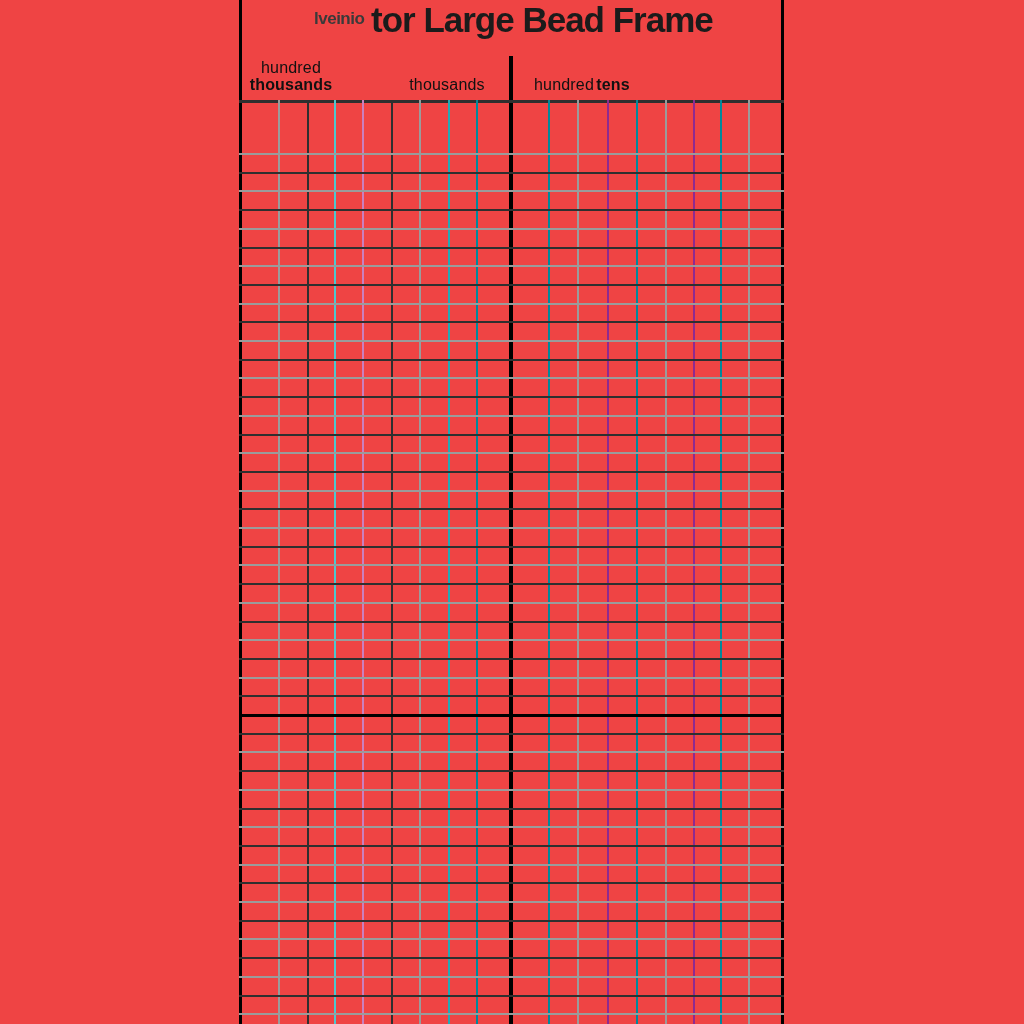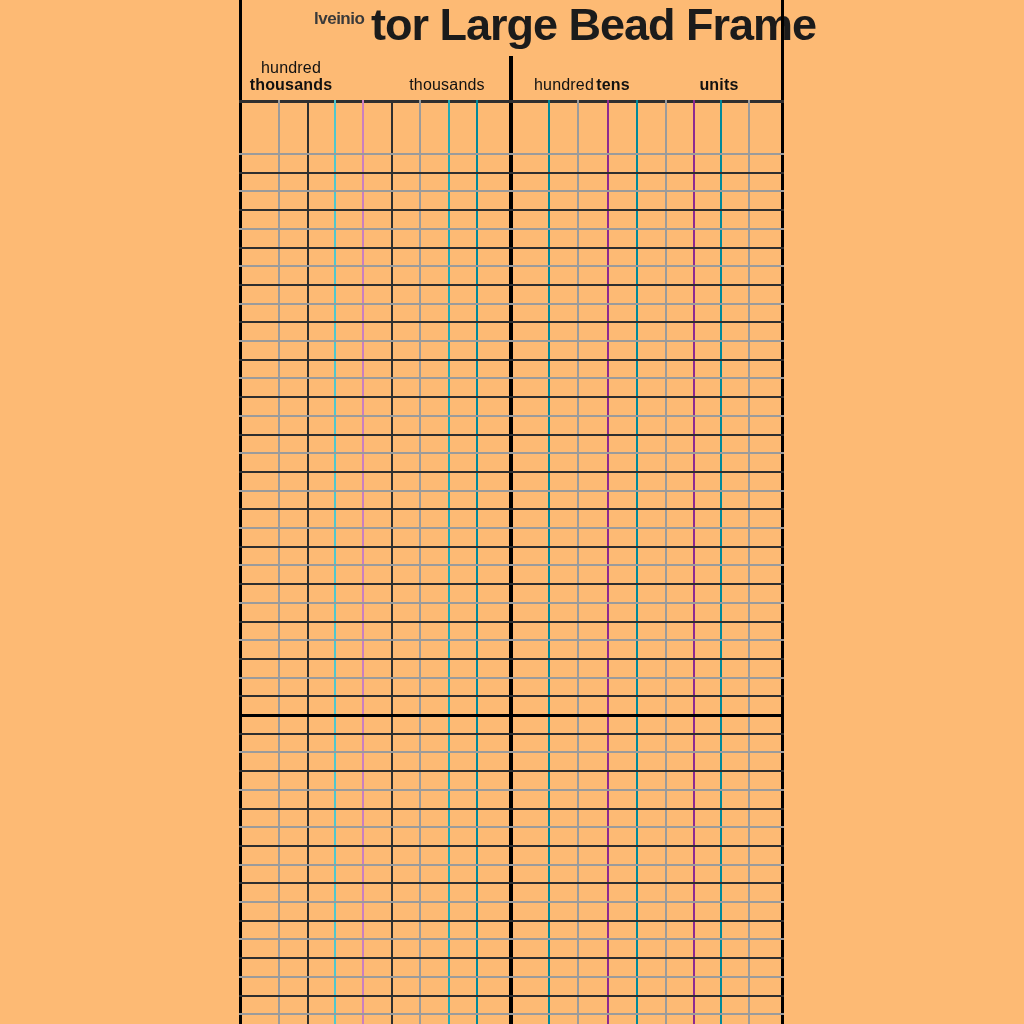--- a/index.html
+++ b/index.html
@@ -4,21 +4,21 @@
 <style>
   html, body {
     margin: 0;
     padding: 0;
     background: #ffffff;
   }
   #stage {
     position: relative;
     width: 1024px;
     height: 1024px;
-    background: #fdba74;
+    background: #ef4444;
     overflow: hidden;
     font-family: "Liberation Sans", sans-serif;
     color: #161616;
   }
 
   
   #title-frag {
     position: absolute;
     left: 314px;
     top: 10px;
@@ -26,21 +26,21 @@
     font-weight: 700;
     color: #3a3a3a;
     letter-spacing: -0.5px;
     white-space: nowrap;
     line-height: 1;
   }
   #title-main {
     position: absolute;
     left: 371px;
     top: 2px;
-    font-size: 45px;
+    font-size: 35px;
     font-weight: 700;
     letter-spacing: -1px;
     white-space: nowrap;
     line-height: 1;
     color: #1b1b1b;
   }
 
   
   .col-header {
     position: absolute;
@@ -92,24 +92,20 @@
   <div class="col-header" style="left:499px;">
     <span class="line-top"></span>
     <span class="line-bottom">hundred</span>
   </div>
 
   <div class="col-header bold-bottom" style="left:548px;">
     <span class="line-top"></span>
     <span class="line-bottom">tens</span>
   </div>
 
-  <div class="col-header bold-bottom" style="left:654px;">
-    <span class="line-top"></span>
-    <span class="line-bottom">units</span>
-  </div>
 
   <div id="grid-layer">
       <div class="border-line" style="left: 239px; top: 0px; width: 3px; height: 1024px; background: rgb(0, 0, 0);"></div>
       <div class="border-line" style="left: 781px; top: 0px; width: 3px; height: 1024px; background: rgb(0, 0, 0);"></div>
       <div class="border-line" style="left: 509px; top: 56px; width: 4px; height: 968px; background: rgb(0, 0, 0);"></div>
       <div class="hline" style="left: 239px; top: 100px; width: 545px; height: 2.5px; background: rgb(47, 47, 47);"></div>
       <div class="vline" style="left: 278px; top: 100px; width: 2px; height: 924px; background: rgb(155, 155, 155);"></div>
       <div class="vline" style="left: 307px; top: 100px; width: 2px; height: 924px; background: rgb(47, 47, 47);"></div>
       <div class="vline" style="left: 334px; top: 100px; width: 2px; height: 924px; background: rgb(79, 199, 206);"></div>
       <div class="vline" style="left: 362px; top: 100px; width: 2px; height: 924px; background: rgb(203, 127, 190);"></div>

